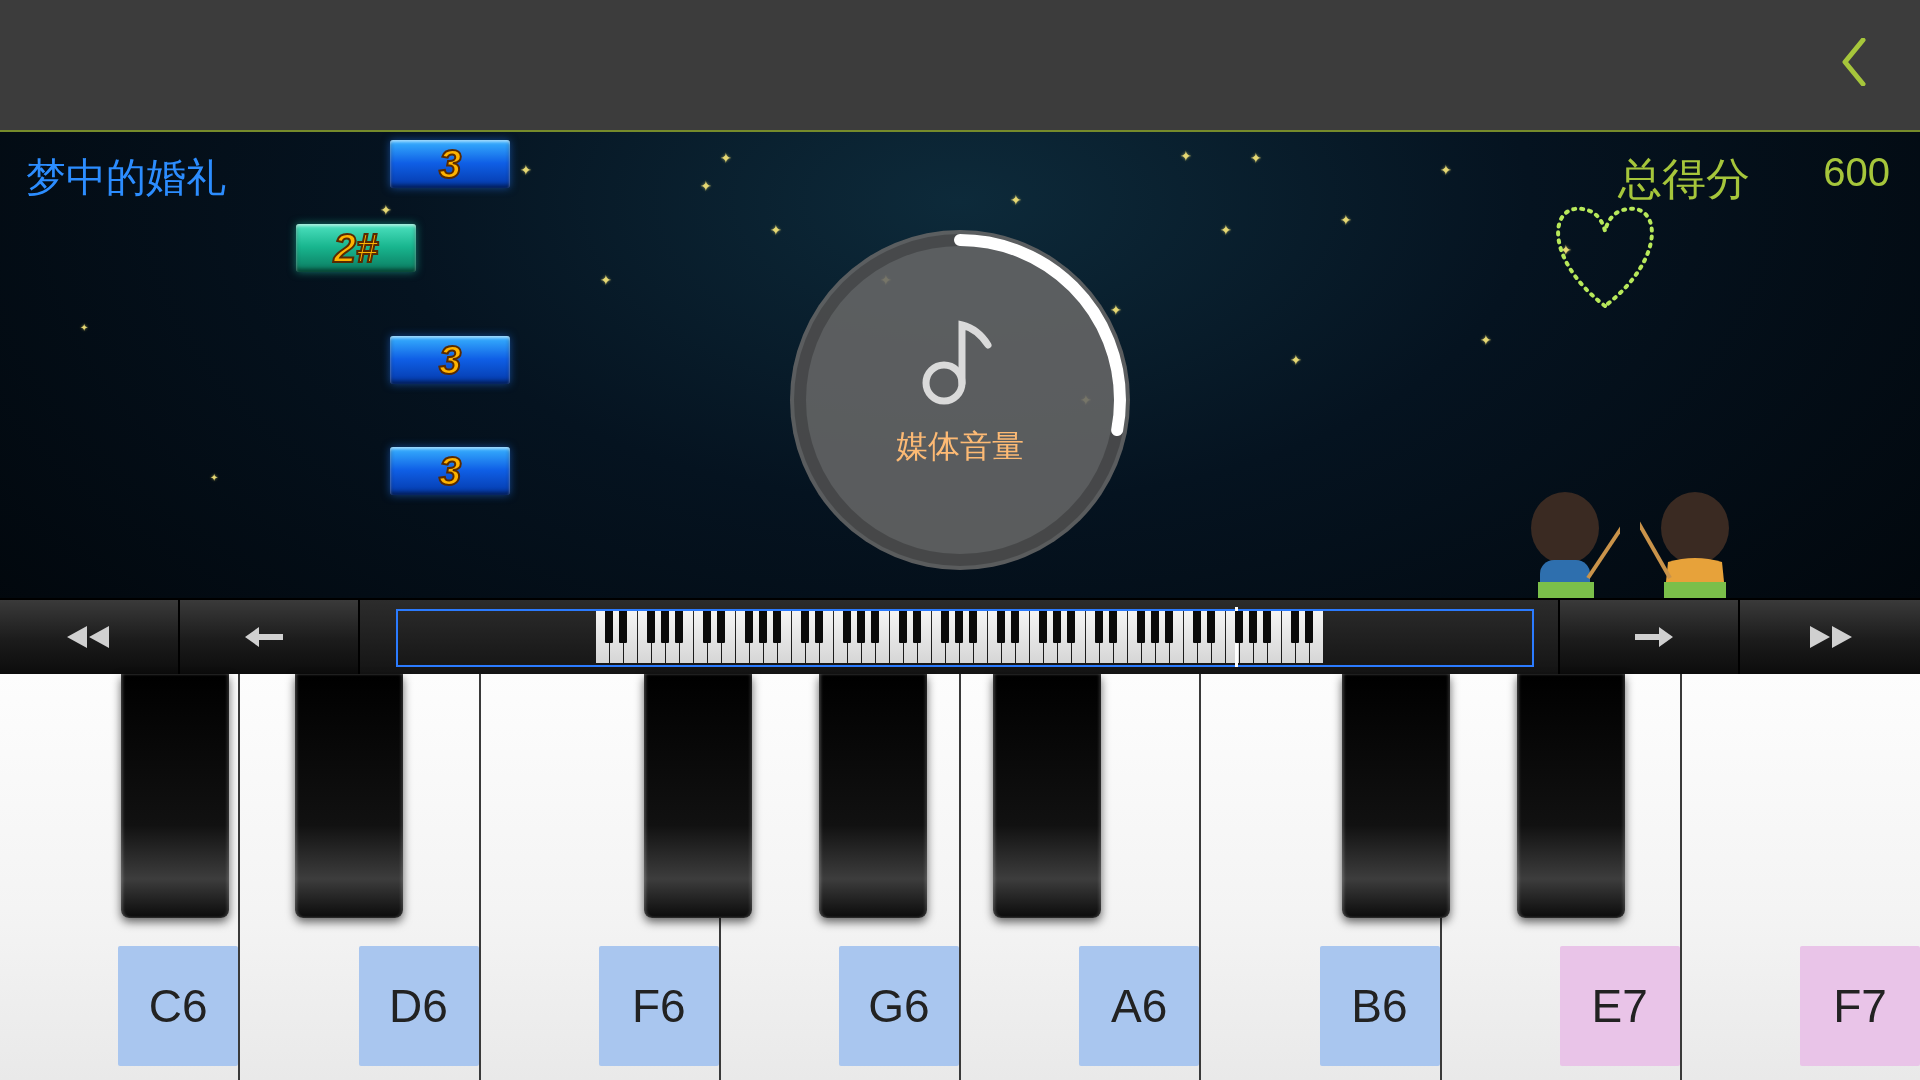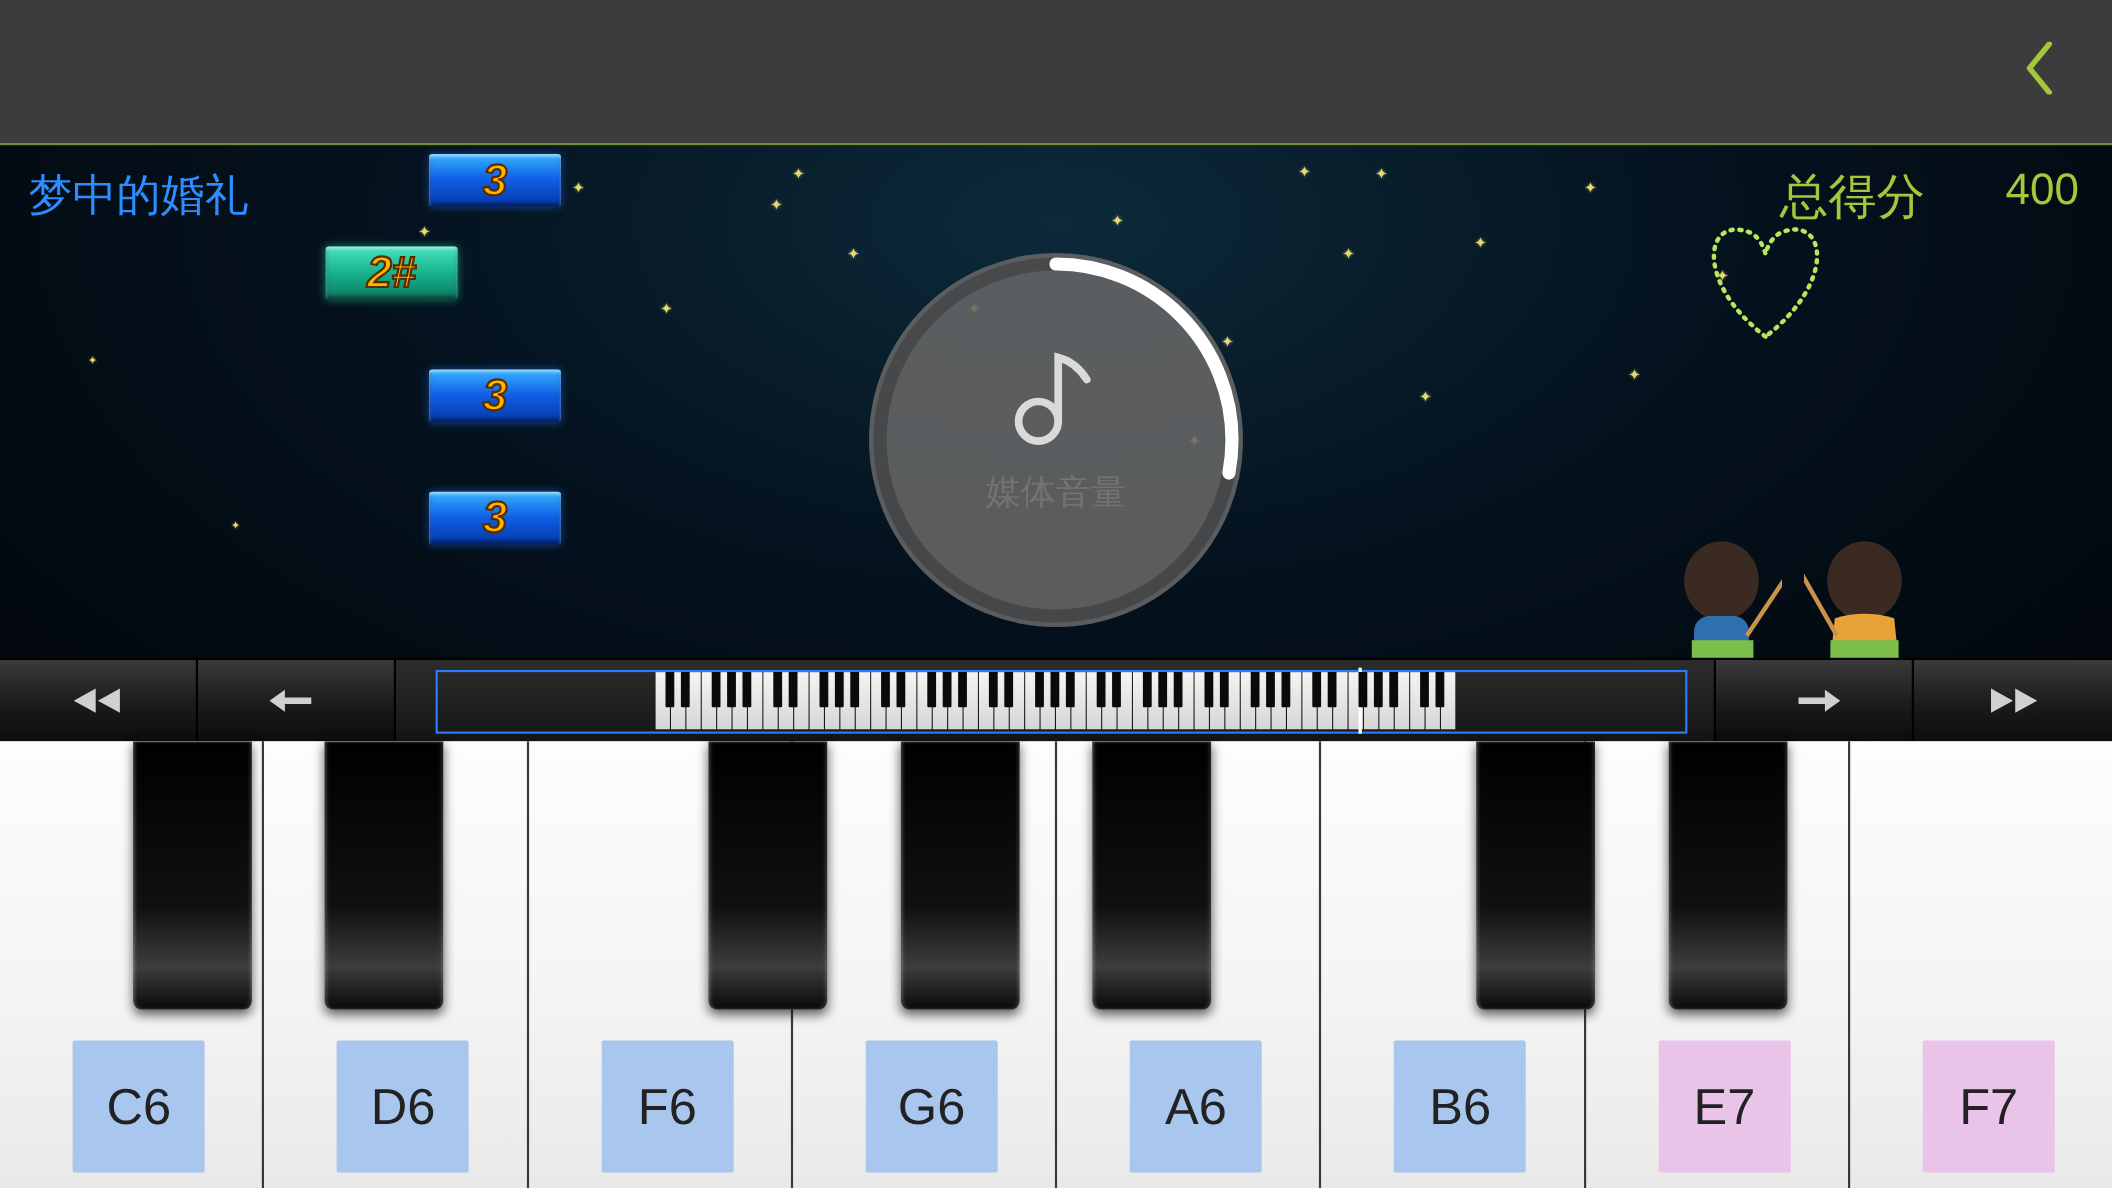--- a/index.html
+++ b/index.html
@@ -31,55 +31,55 @@
 .mini-inner{position:relative;height:64px;width:100%;display:flex;align-items:flex-start;justify-content:center;padding-top:6px}
 .mini-key{width:13px;height:52px;background:linear-gradient(to bottom,#f4f4f4,#d6d6d6);margin:0 0.5px;position:relative}
 .mini-key::after{content:"";position:absolute;top:0;right:-4px;width:8px;height:32px;background:#0a0a0a;border-radius:0 0 1px 1px;z-index:2}
 .mini-key.noblack::after{display:none}
 .mini-range{position:absolute;top:4px;height:58px;border:2px solid #2b7bff;pointer-events:none}
 .mini-cursor{position:absolute;top:2px;width:3px;height:60px;background:#fff;pointer-events:none}
 
 
 .keyboard{position:absolute;left:0;top:674px;width:1920px;height:406px;background:#fff}
 .whites{position:absolute;inset:0;display:flex}
-.wkey{flex:1;border-left:2px solid #3a3a3a;background:linear-gradient(to bottom,#fdfdfd 0%,#f4f4f4 58%,#e9e9e9 100%);position:relative;display:flex;align-items:flex-end;justify-content:center;cursor:pointer}
+.wkey{flex:1;border-left:2px solid #3a3a3a;background:linear-gradient(to bottom,#fdfdfd 0%,#f4f4f4 58%,#e9e9e9 100%);position:relative;display:flex;align-items:flex-end;justify-content:flex-end;cursor:pointer}
 .wkey:first-child{border-left:none}
 .klabel{margin:0 0 14px 14px;width:120px;height:120px;border-radius:2px;display:flex;align-items:center;justify-content:center;font-size:46px;font-weight:500;color:#222}
 .klabel.blue{background:#a9c6ef}
 .klabel.pink{background:#e9c4e8}
 .blacks{position:absolute;left:0;top:0;width:1920px;height:244px;pointer-events:none}
 .bkey{position:absolute;top:0;width:108px;height:244px;border-radius:0 0 8px 8px;background:linear-gradient(to bottom,#000 0%,#111 62%,#3d3d3d 84%,#0a0a0a 100%);box-shadow:inset 2px 0 3px rgba(255,255,255,.22),inset -2px 0 3px rgba(255,255,255,.15),0 4px 10px rgba(0,0,0,.6);pointer-events:auto;cursor:pointer}
 
 
 .vol-overlay{position:absolute;left:50%;top:400px;transform:translate(-50%,-50%);width:340px;height:340px;pointer-events:none}
 .vol-circle{width:340px;height:340px;border-radius:50%;background:rgba(103,103,103,.88);position:relative;display:flex;flex-direction:column;align-items:center;justify-content:center}
 .vol-ring{position:absolute;inset:0}
 .vol-ring svg{width:340px;height:340px}
 .vol-icon svg{width:100px;height:100px;margin-top:-20px}
-.vol-txt{color:#737373;font-size:32px;margin-top:10px}
+.vol-txt{color:#fdba74;font-size:32px;margin-top:10px}
 
 
 </style>
 </head>
 <body>
 
 <div class="root">
 
   <div class="topbar">
     <div class="back-btn">
       <svg viewBox="0 0 30 48">
           <path d="M24 2 L6 24 L24 46" fill="none" stroke="#a6c63b" stroke-width="5" stroke-linecap="round" stroke-linejoin="round"></path>
         </svg>
     </div>
   </div>
 
   <div class="stage">
     <div class="title">梦中的婚礼</div>
     <div class="score-label">总得分</div>
-    <div class="score-val">400</div>
+    <div class="score-val">600</div>
 
     <span class="star" style="left:380px;top:70px">✦</span>
     <span class="star" style="left:520px;top:30px">✦</span>
     <span class="star" style="left:600px;top:140px">✦</span>
     <span class="star" style="left:700px;top:46px">✦</span>
     <span class="star" style="left:720px;top:18px">✦</span>
     <span class="star" style="left:770px;top:90px">✦</span>
     <span class="star" style="left:880px;top:140px">✦</span>
     <span class="star" style="left:1010px;top:60px">✦</span>
     <span class="star" style="left:1030px;top:120px">✦</span>

